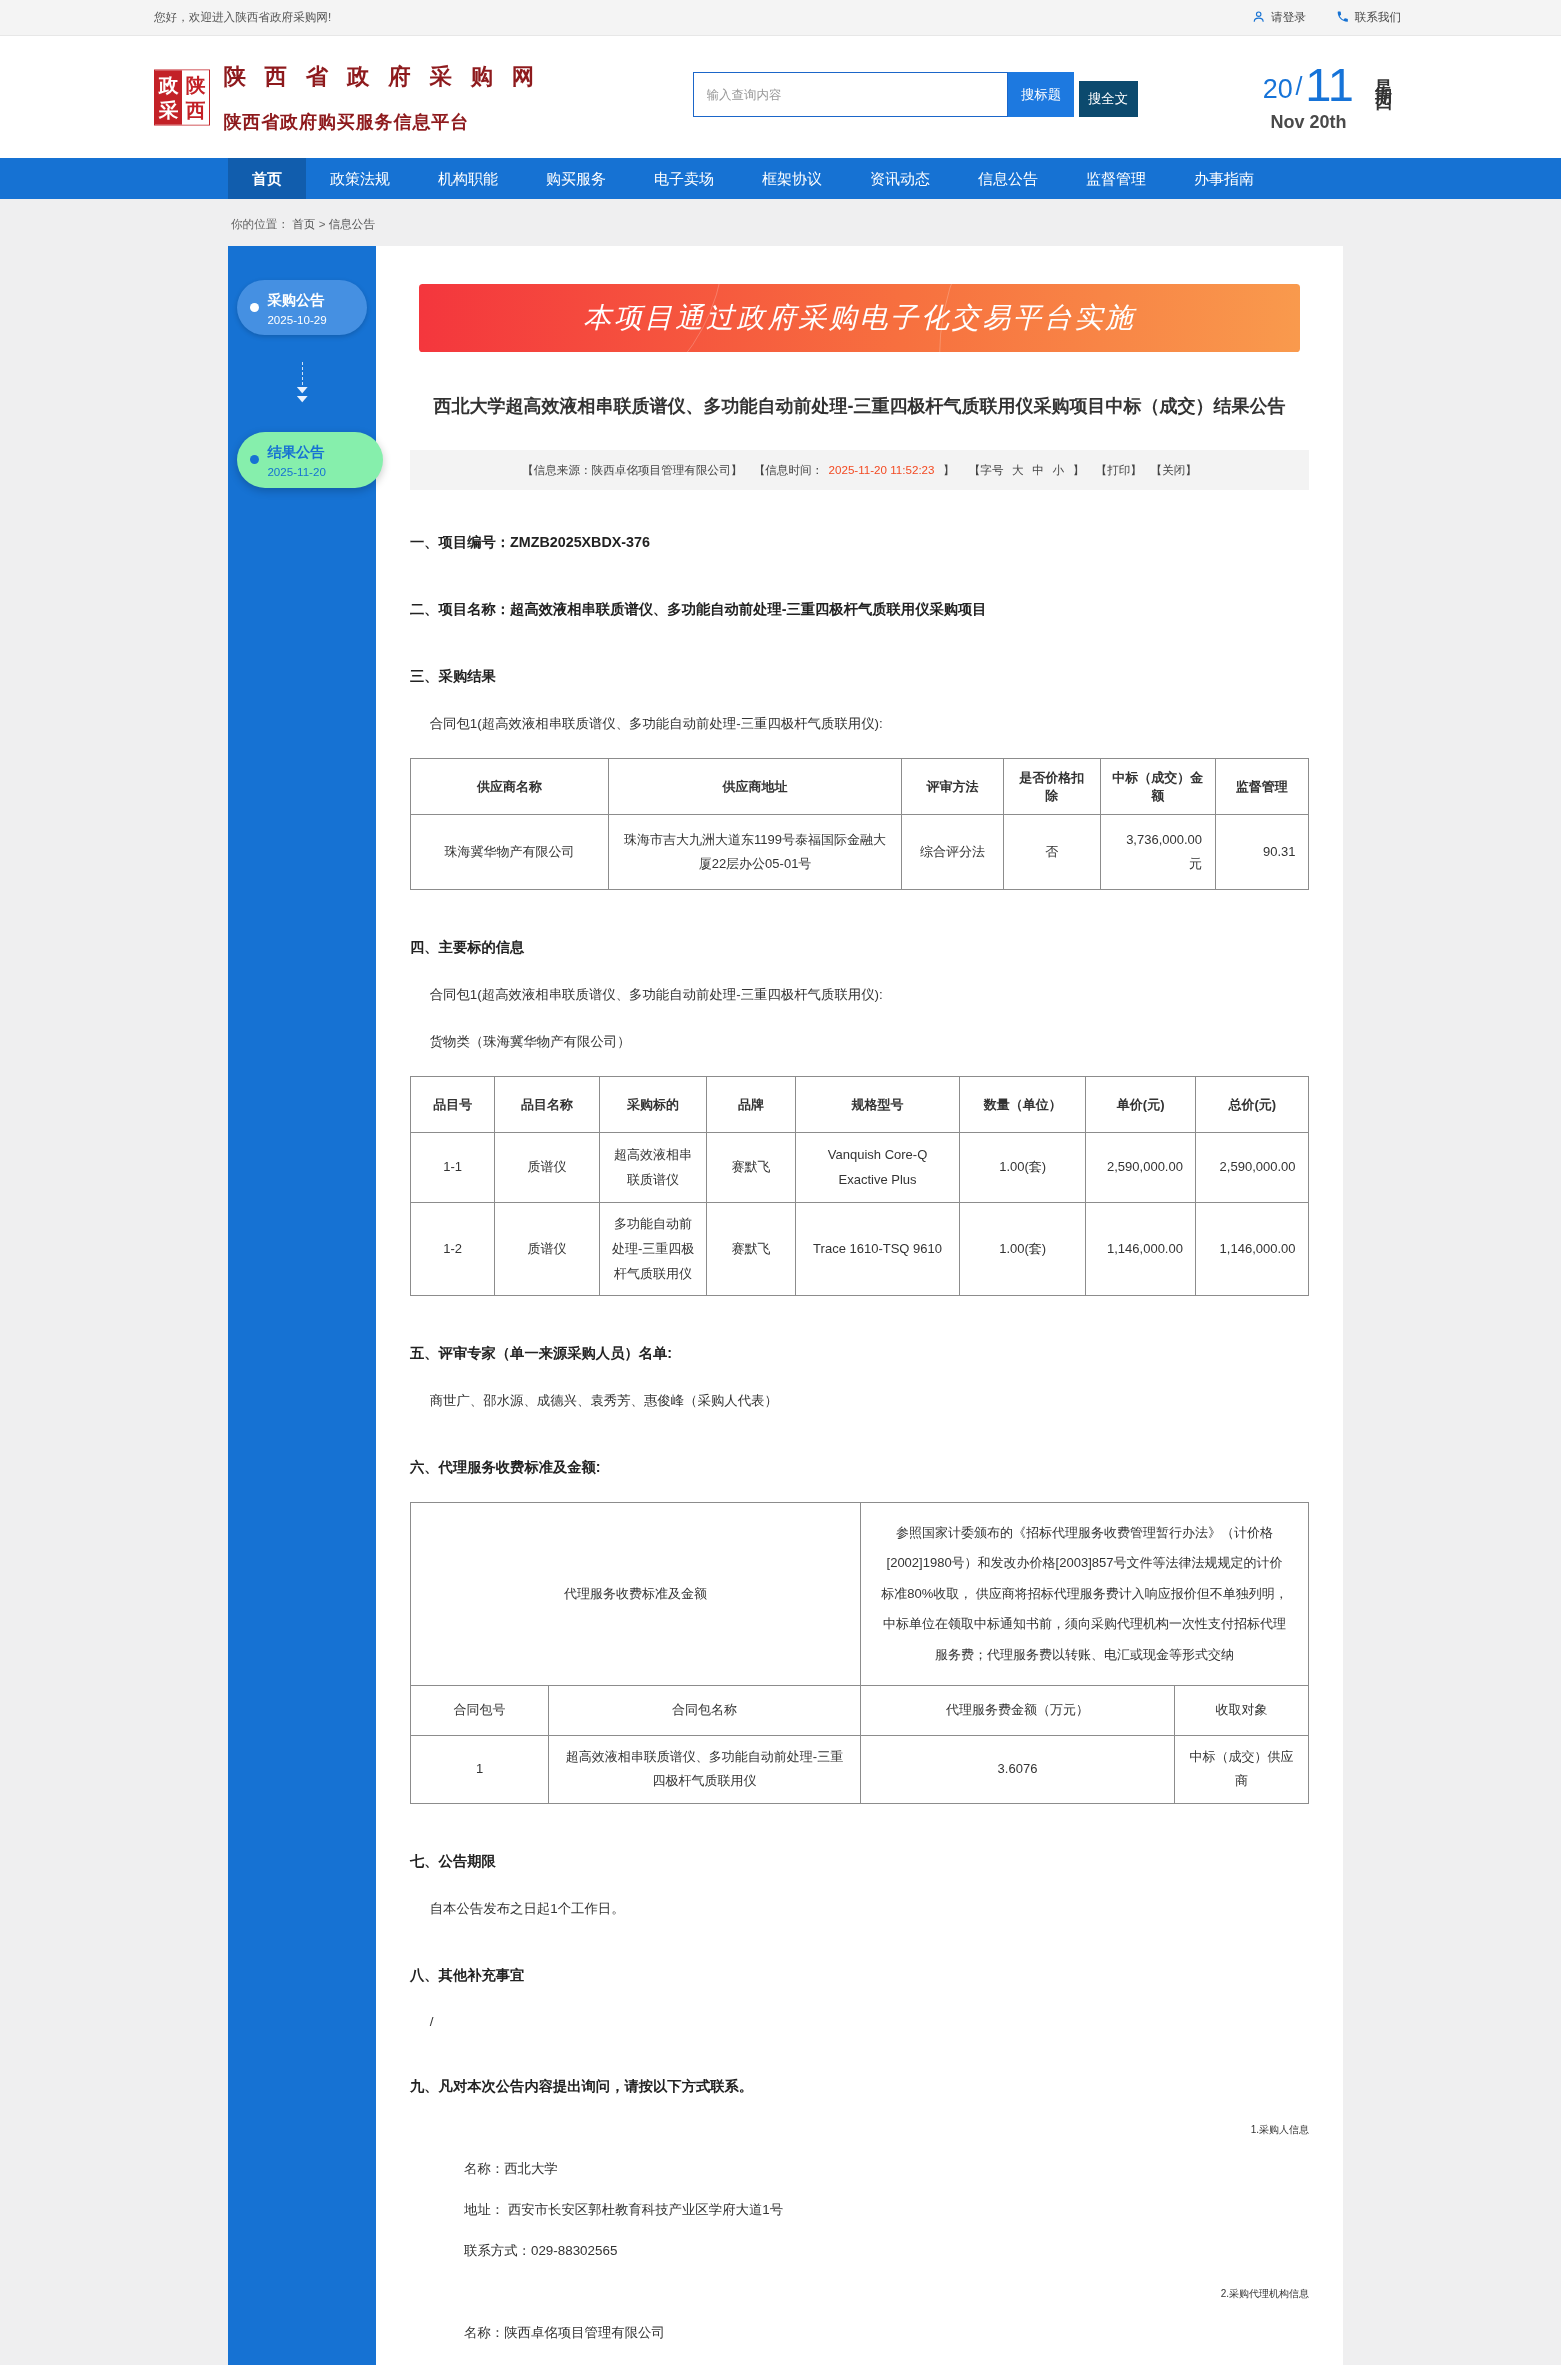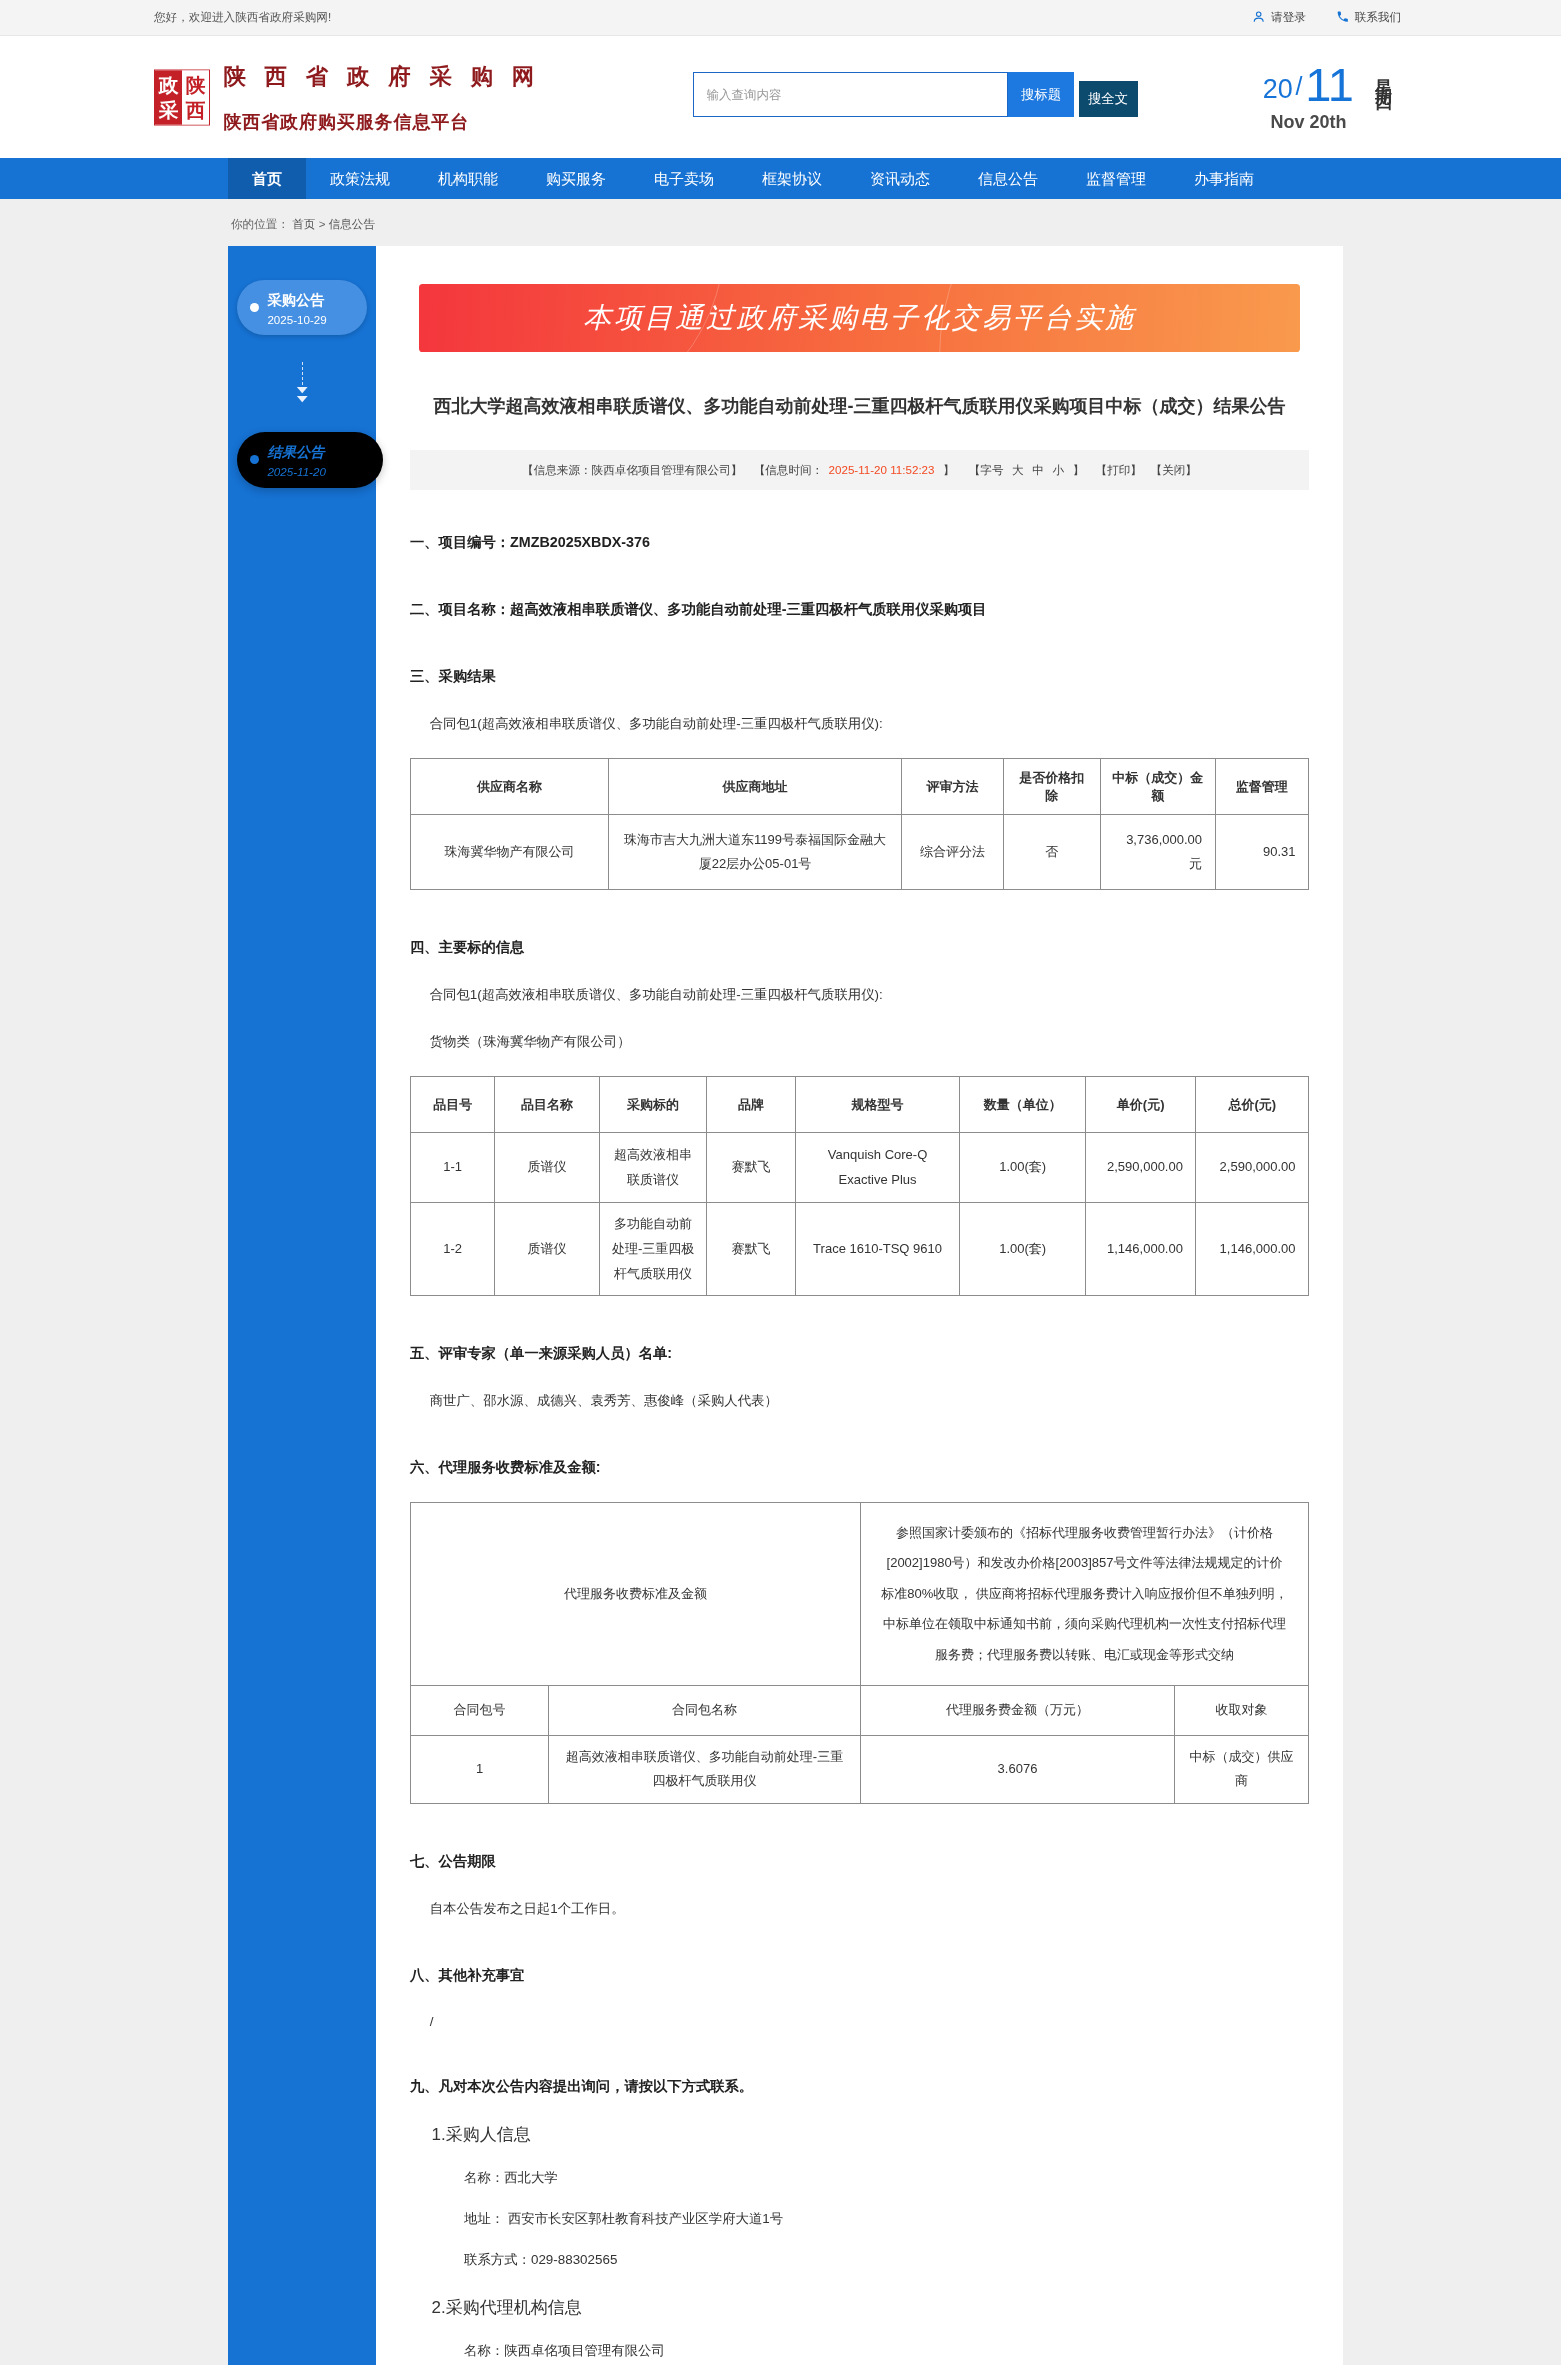--- a/index.html
+++ b/index.html
@@ -48,21 +48,21 @@
   .breadcrumb a { color:#555; cursor:pointer; text-decoration:none; }
 
   
   .content { display:flex; margin-left:228px; width:1106px; align-items:stretch; }
   .sidebar { width:148px; background:#1672d3; flex-shrink:0; padding-top:34px; overflow:visible; }
   .pill { margin:0 9px; border-radius:29px; background:#4590e2; color:#fff; padding:9.8px 9px 9.8px 13.4px;
           display:flex; align-items:center; gap:8px; box-shadow:0 1.8px 5.4px rgba(0,0,0,.18); position:relative; }
   .pill .dot { width:9px; height:9px; border-radius:50%; background:#fff; flex-shrink:0; }
   .pill-label { font-size:14.3px; font-weight:bold; line-height:1.45; }
   .pill-date { font-size:11.6px; margin-top:1.8px; }
-  .pill.active { background:#000000; color:#1672d3; margin-right:-7.2px; z-index:2; box-shadow:0 2.7px 8px rgba(0,0,0,.22);font-style:italic; }
+  .pill.active { background:#86efac; color:#1672d3; margin-right:-7.2px; z-index:2; box-shadow:0 2.7px 8px rgba(0,0,0,.22); }
   .pill.active .dot { background:#1672d3; }
   .t-arrow { display:flex; flex-direction:column; align-items:center; margin:27px 0 29px; }
   .t-arrow .line { height:23px; border-left:1.8px dashed rgba(255,255,255,.8); }
   .t-arrow .chev { color:#eaf3ff; font-size:10.7px; line-height:9px; transform:scaleX(1.7); }
 
   .main { flex:1; background:#fff; padding:38px 34px 66px; }
 
   .banner { height:68px; margin:0 9px; border-radius:3.6px; position:relative; overflow:hidden;
             background:linear-gradient(93deg,#f4363d 0%,#f7703f 55%,#f99a4d 100%);
             display:flex; align-items:center; justify-content:center;
@@ -84,21 +84,21 @@
   table { width:100%; border-collapse:collapse; color:#333; table-layout:fixed; margin-top:25px; }
   th, td { border:0.9px solid #8c8c8c; font-size:13px; padding:9px 10.7px; text-align:center; vertical-align:middle; word-wrap:break-word; }
   th { font-weight:bold; height:56px; }
   .t1 td { height:75px; line-height:1.9; }
   .t2 td { height:70px; line-height:1.9; }
   .num { text-align:right; padding-right:12.5px;padding-left:21px; }
   .t3 .desc-cell { text-align:center; line-height:2.35; padding:14.3px 19.7px;margin-left:44px; }
   .t3 .hrow td { height:50px; font-weight:normal; }
   .t3 .drow td { height:68px; line-height:1.9; }
 
-  .contact-title { margin:27px 0 0 21.5px; font-size:17px; }
+  .contact-title { margin:27px 0 0 21.5px; font-size:10px;text-align:right; }
   .contact-line  { margin:23px 0 0 54px; font-size:13.4px; }
 </style>
 </head>
 <body>
 
 <div class="topbar">
   <div>您好，欢迎进入陕西省政府采购网!</div>
   <div class="topbar-right">
     <div class="top-link">
       <span><svg width="13.4" height="13.4" viewBox="0 0 24 24" fill="none" stroke="#1672d3" stroke-width="2">

